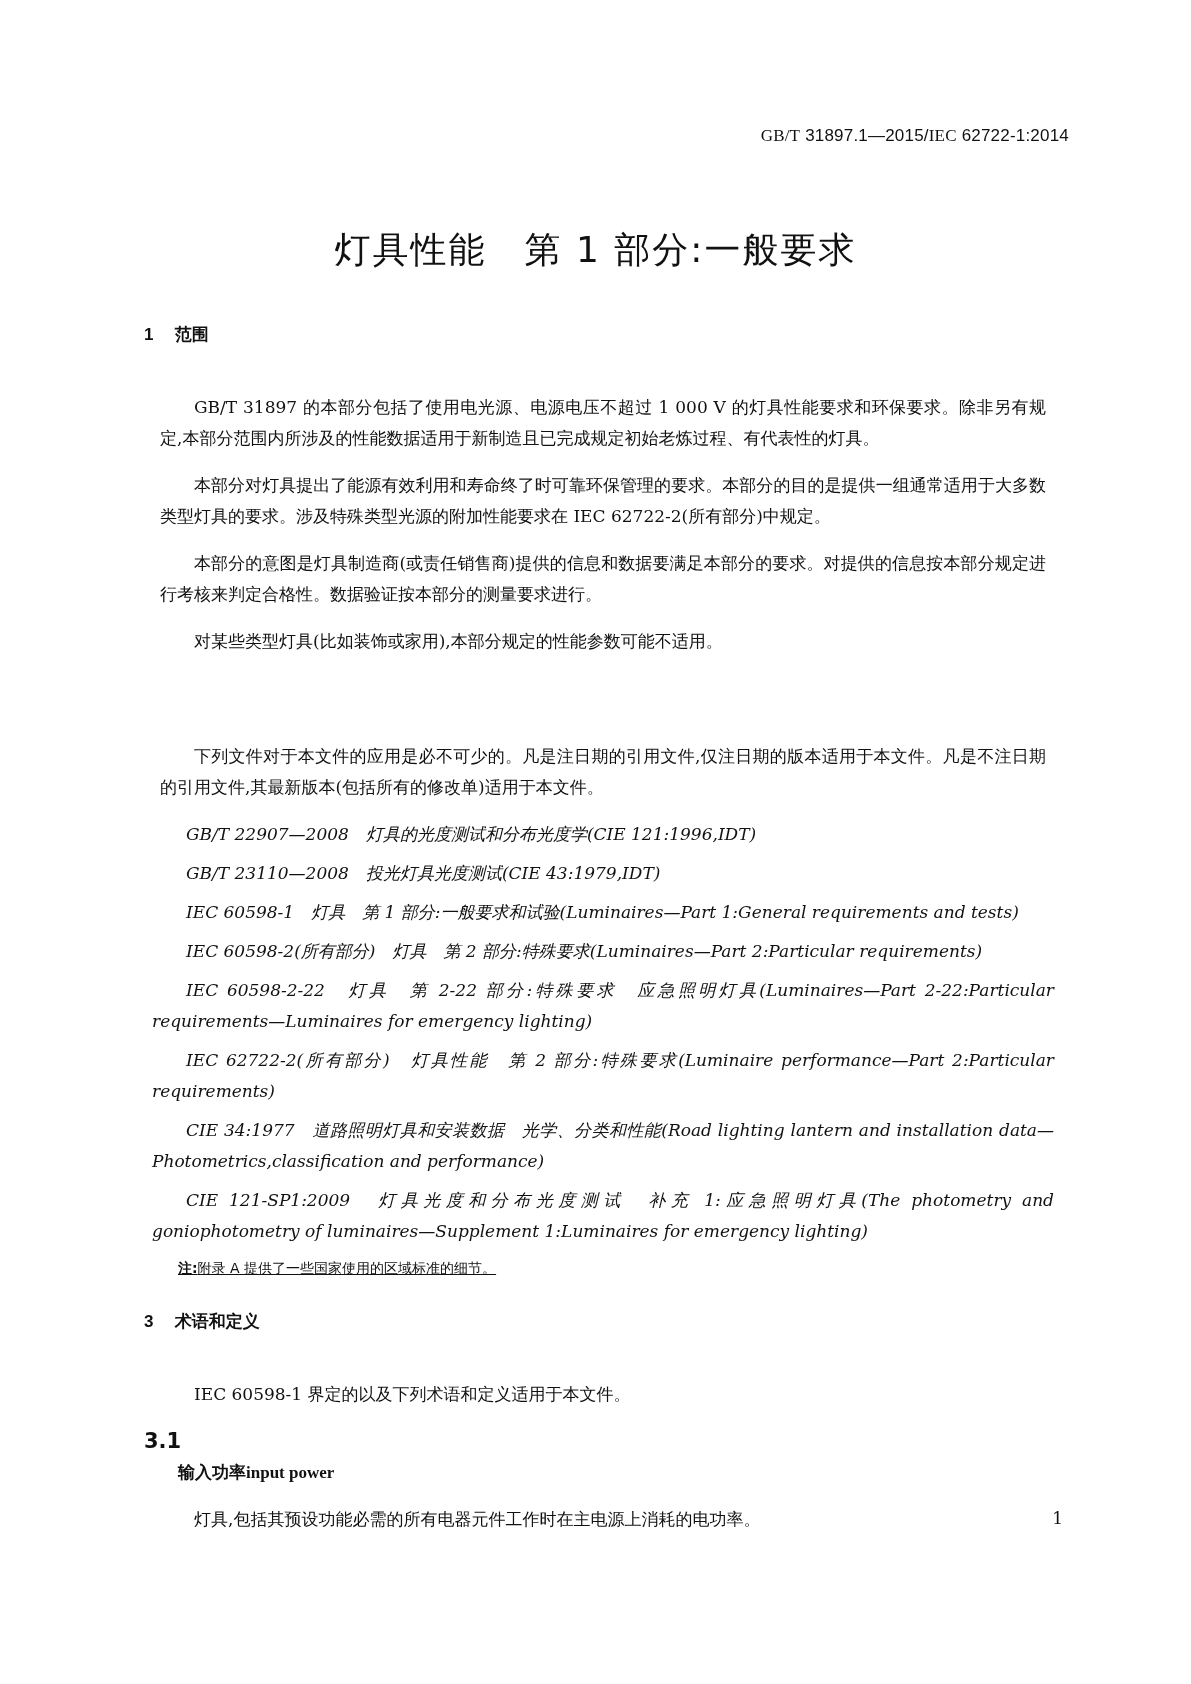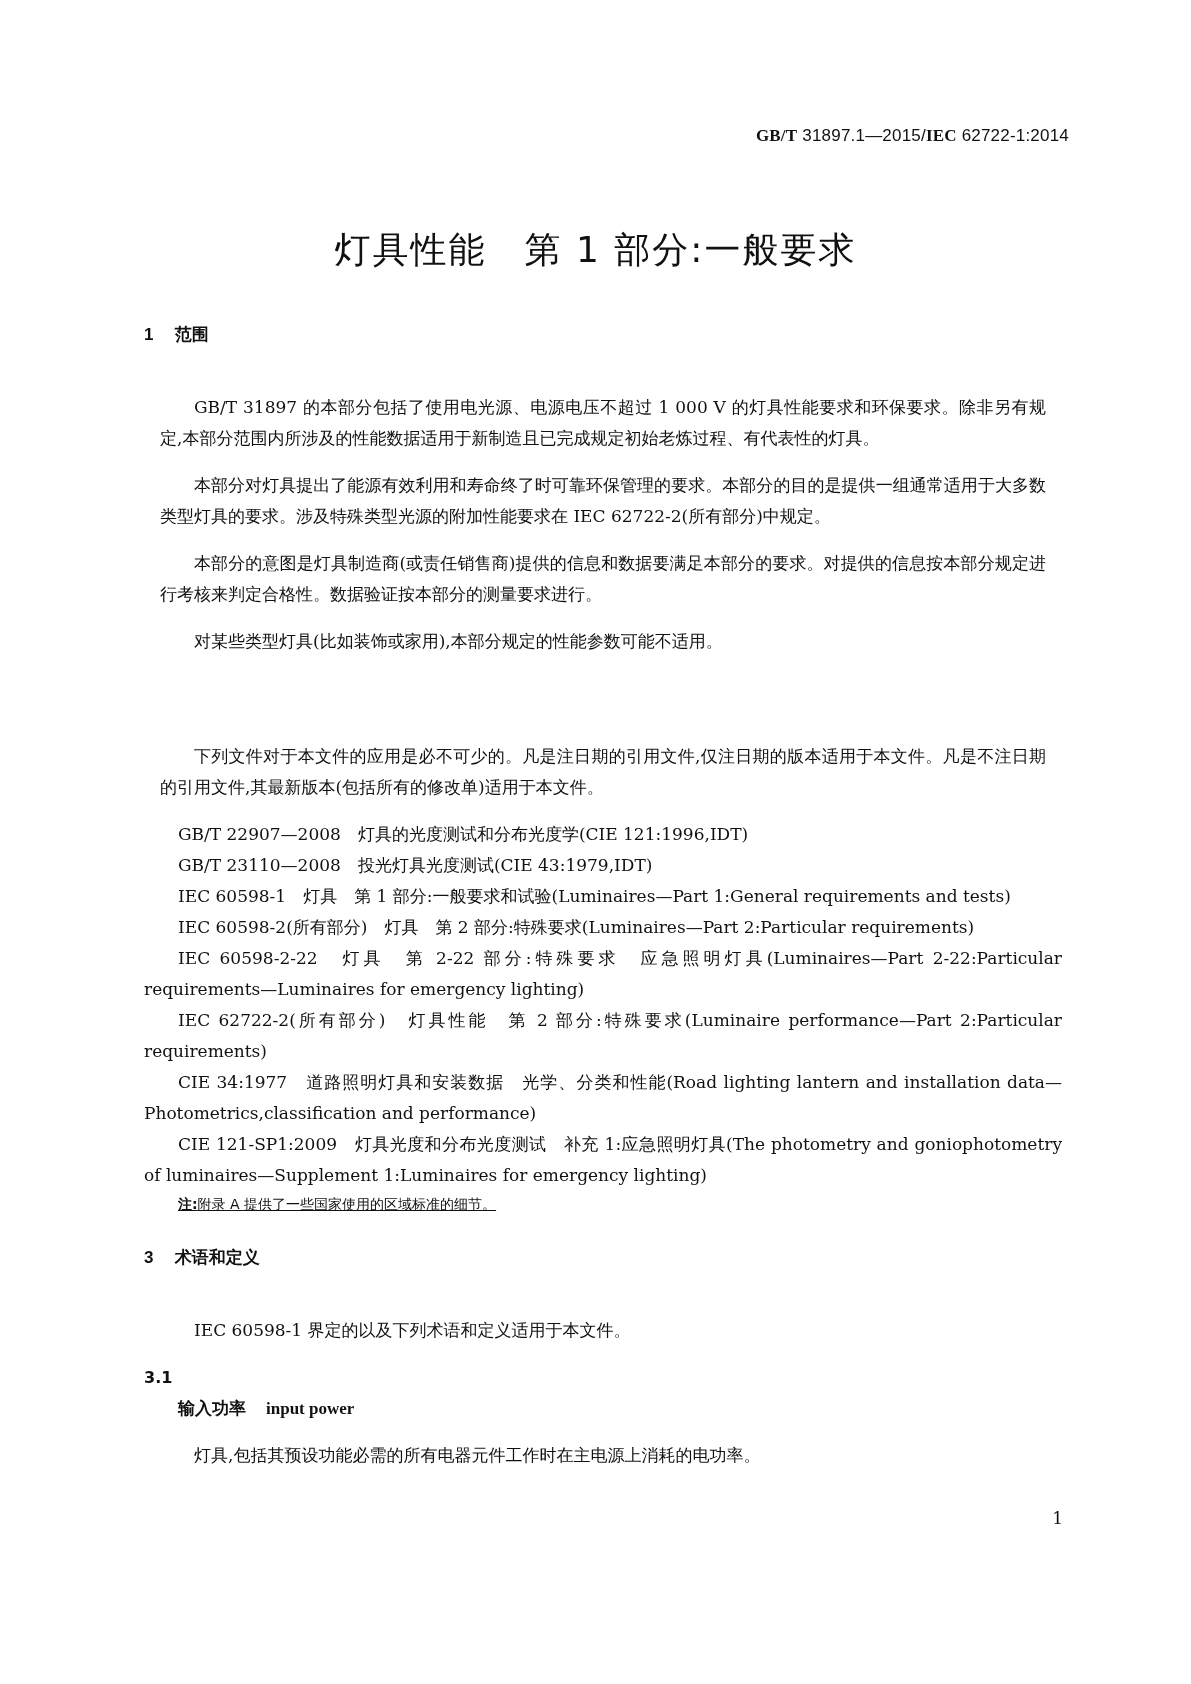--- a/index.html
+++ b/index.html
@@ -1,33 +1,33 @@
 <!DOCTYPE html>
 <html><head>
 <meta charset="utf-8">
 <style>
   html, body { margin: 0; padding: 0; background: #ffffff; }
   body { width: 1191px; height: 1684px; position: relative; overflow: hidden;
          font-family: "DejaVu Serif", "Liberation Serif", serif; color: #111; }
   .page { position: absolute; left: 0; top: 0; width: 1191px; height: 1684px; }
   .std-no { position: absolute; right: 122px; top: 126px; font-size: 17px; letter-spacing: 0.2px;
             font-family: "Liberation Sans", "DejaVu Sans", sans-serif; }
-  .std-no b { font-family: "Liberation Serif", serif; font-weight: bold; }
+  .std-no b { font-family: "Liberation Serif", serif; font-weight: normal; }
   .title { position: absolute; left: 0; width: 1191px; top: 226px; text-align: center;
            font-size: 36px; letter-spacing: 2px; font-family: "DejaVu Sans", sans-serif; }
   .content { position: absolute; left: 144px; top: 320px; width: 918px; }
   .h1 { font-family: Liberation Sans, sans-serif; font-size: 17px; font-weight: bold; margin: 0; height: 30px; line-height: 30px; }
   .h1 .num { display: inline-block; width: 26px; }
   .p { font-size: 17px; line-height: 31px; margin: 16px; text-align: justify; text-indent: 34px; }
-  .ref { font-size: 17px; line-height: 31px; margin: 0; text-indent: 34px; text-align: justify; }
+  .ref { font-size: 17px; line-height: 31px; margin: 8px; text-indent: 34px; text-align: justify; font-style: italic; }
   .note { font-size: 14px; line-height: 26px; margin: 0; padding-left: 34px; font-family: "DejaVu Sans", sans-serif; text-decoration: underline; }
   .note b { font-weight: bold; }
-  .term-no { font-family: "DejaVu Sans", sans-serif; font-size: 16px; line-height: 31px; margin: 0; font-weight: bold; }
+  .term-no { font-family: "DejaVu Sans", sans-serif; font-size: 21px; line-height: 31px; margin: 0; font-weight: bold; }
   .term { font-family: "DejaVu Sans", sans-serif; font-size: 17px; line-height: 31px; margin: 0; padding-left: 34px; font-weight: bold; }
-  .term .en { font-family: "Liberation Serif", serif; margin-left: 20px; }
+  .term .en { font-family: "Liberation Serif", serif; }
   .page-num { position: absolute; right: 128px; top: 1508px; font-size: 17px; }
   .gap-s { height: 26px; }
 </style>
 </head>
 <body>
 
 <div class="page">
 
   <div class="std-no">
     <b>GB/T</b>

